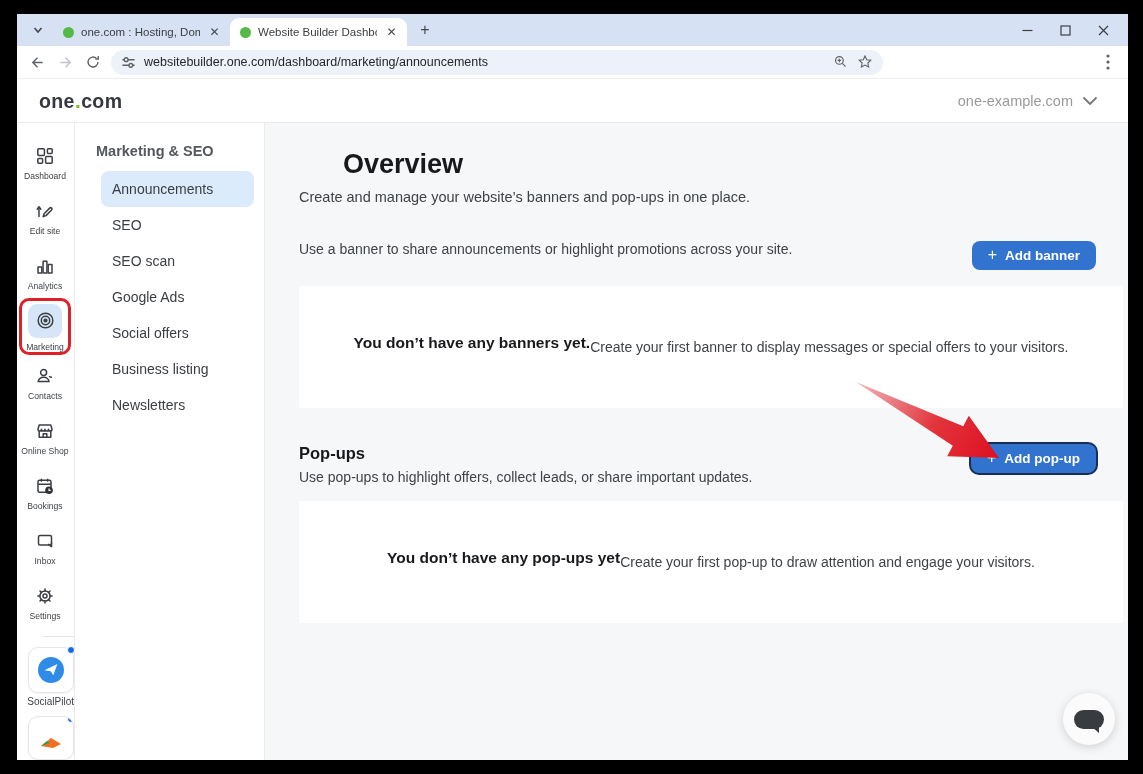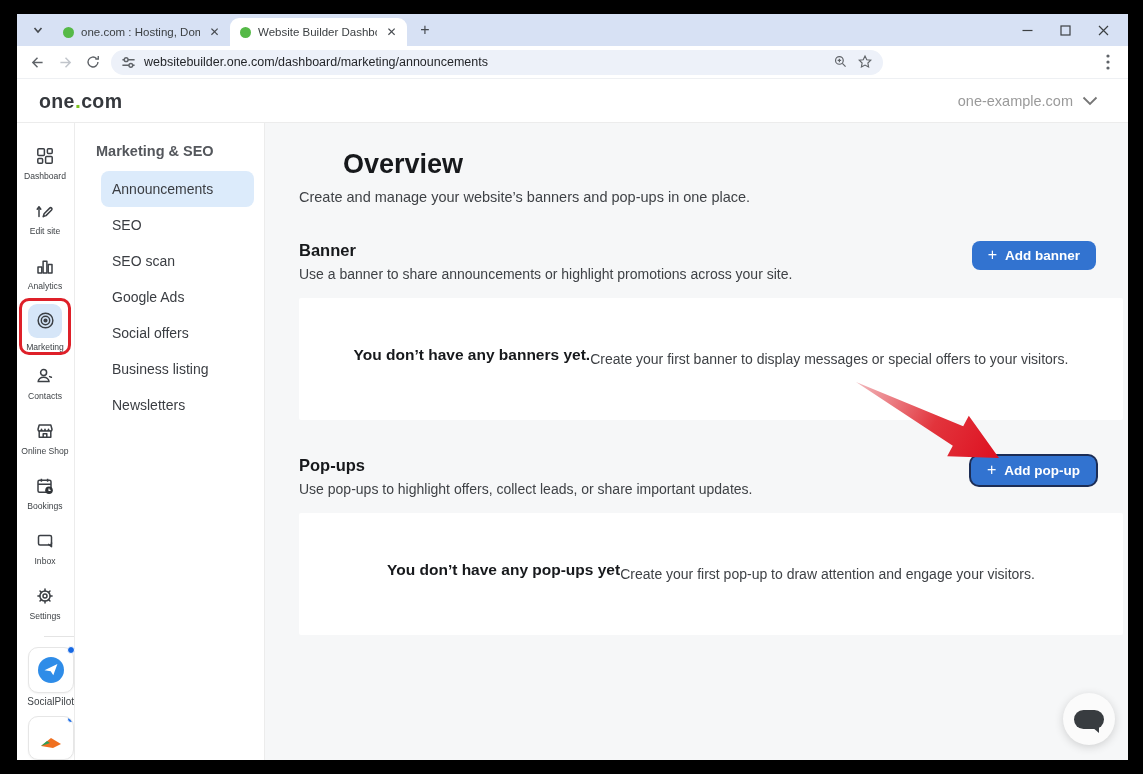--- a/index.html
+++ b/index.html
@@ -321,21 +321,20 @@
       <div class="menu-item">Newsletters</div>
     </div>
 
     <div class="main">
       <div class="page-title">Overview</div>
       <div class="page-subtitle">Create and manage your website’s banners and pop-ups in one place.</div>
 
       <div class="banner-section">
         <div class="section-head">
           <div>
-            <div class="section-title">Banner</div>
             <div class="section-desc">Use a banner to share announcements or highlight promotions across your site.</div>
           </div>
           <button class="btn">
             <span class="plus">+</span>
             <span>Add banner</span>
           </button>
         </div>
         <div class="empty-card">
           <div class="empty-title">You don’t have any banners yet.</div>
           <div class="empty-desc">Create your first banner to display messages or special offers to your visitors.</div>

